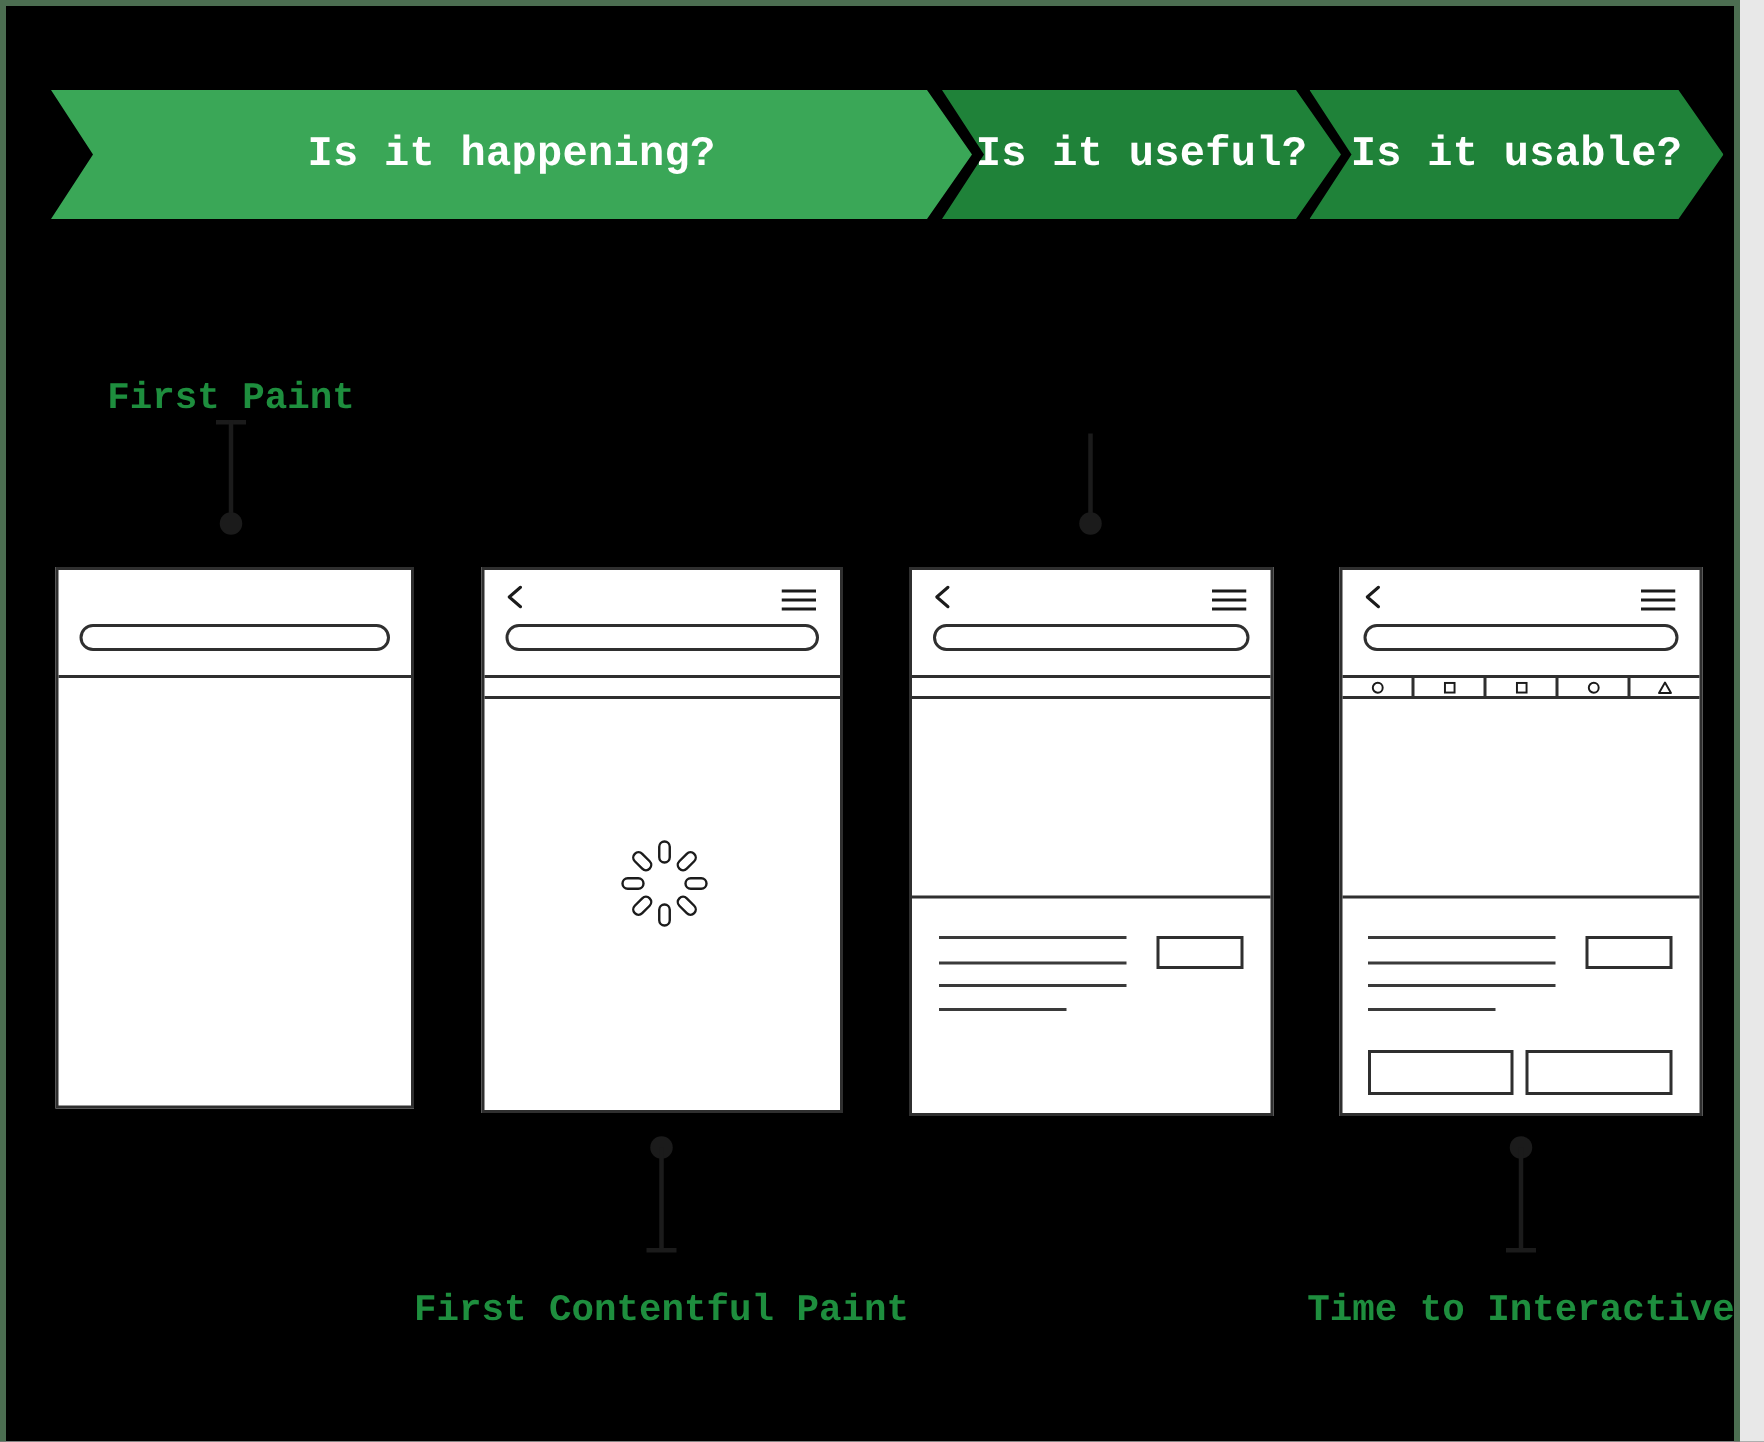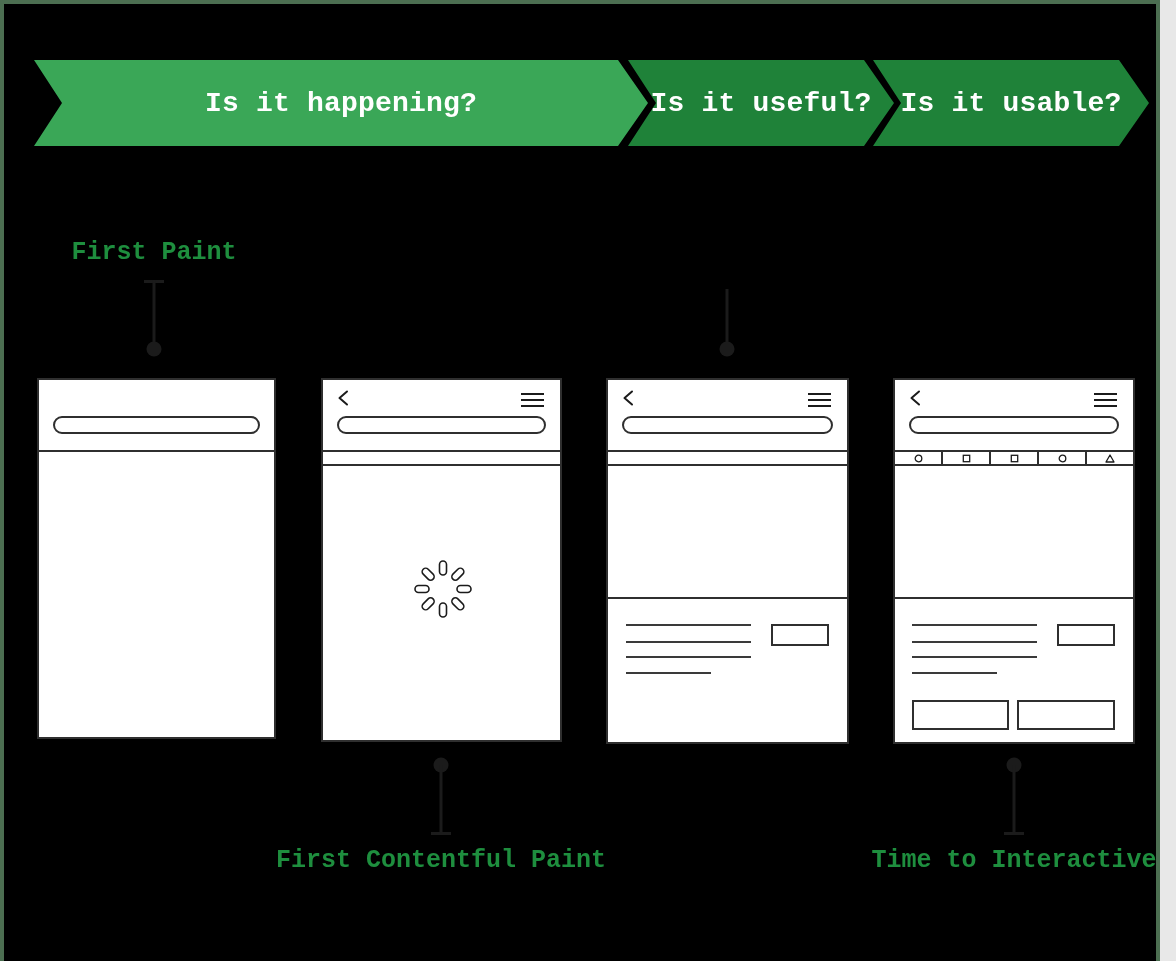--- a/index.html
+++ b/index.html
@@ -12,21 +12,21 @@
   
   .stage{
     position:absolute;top:56px;height:86px;
     display:flex;align-items:center;justify-content:center;
     clip-path:polygon(28px 50%, 0 0, calc(100% - 30px) 0, 100% 50%, calc(100% - 30px) 100%, 0 100%);
   }
   .stage-label{color:#ffffff;font-size:28px;font-weight:700;letter-spacing:.2px;}
   
   .metric-label{
     position:absolute;transform:translateX(-50%);white-space:nowrap;
-    color:#1e8e3e;font-size:25px;font-weight:700;
+    color:#1e8e3e;font-size:25px;font-weight:700;margin-top:13px;
   }
   
   .c-line{position:absolute;width:3px;background:#1b1b1b;transform:translateX(-50%);}
   .c-cap{position:absolute;width:20px;height:3px;background:#1b1b1b;transform:translateX(-50%);}
   .c-dot{position:absolute;width:15px;height:15px;border-radius:50%;background:#1b1b1b;transform:translate(-50%,-50%);}
   
   .phone{position:absolute;top:374px;background:#ffffff;border:2px solid #2f2f2f;box-sizing:border-box;}
   .pill{position:absolute;left:14px;right:14px;top:36px;height:18px;border:2px solid #2f2f2f;border-radius:11px;box-sizing:border-box;}
   .h-line{position:absolute;left:0;right:0;height:0;border-top:2px solid #2f2f2f;}
   .back{position:absolute;left:14px;top:10px;line-height:0;}

